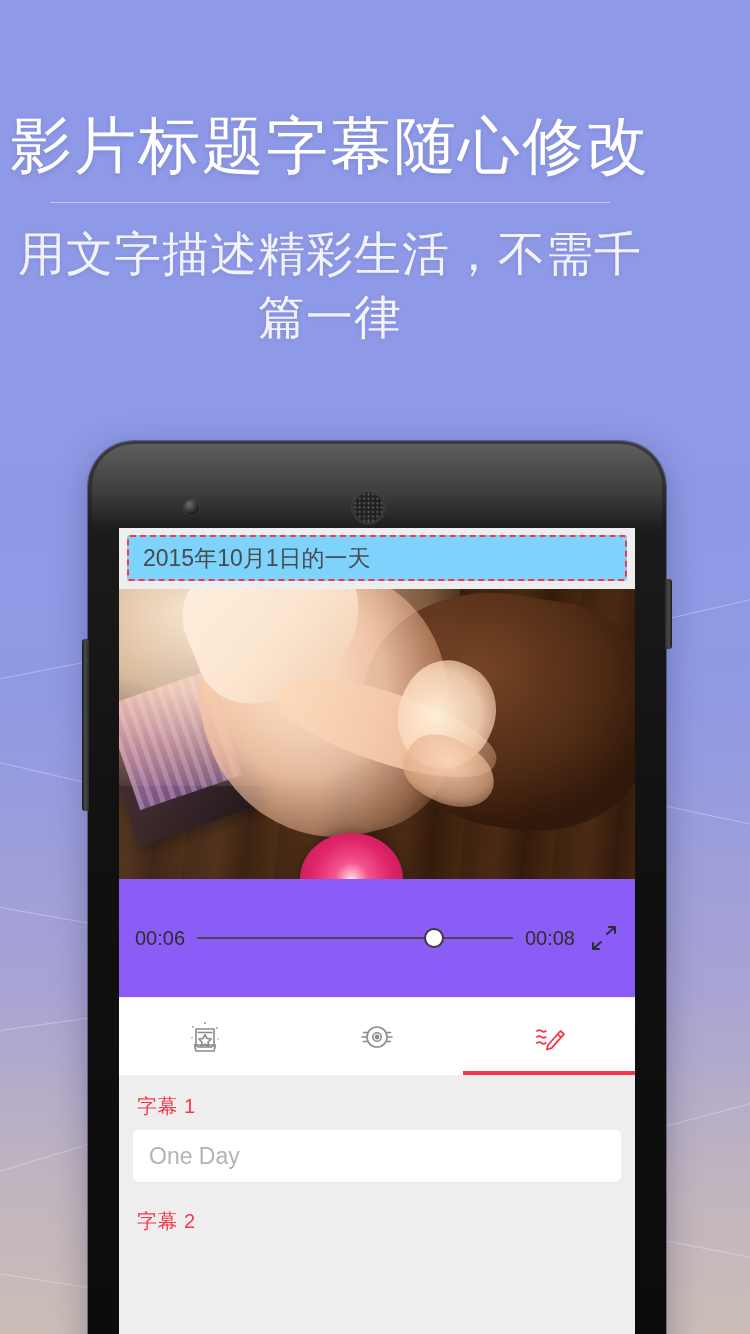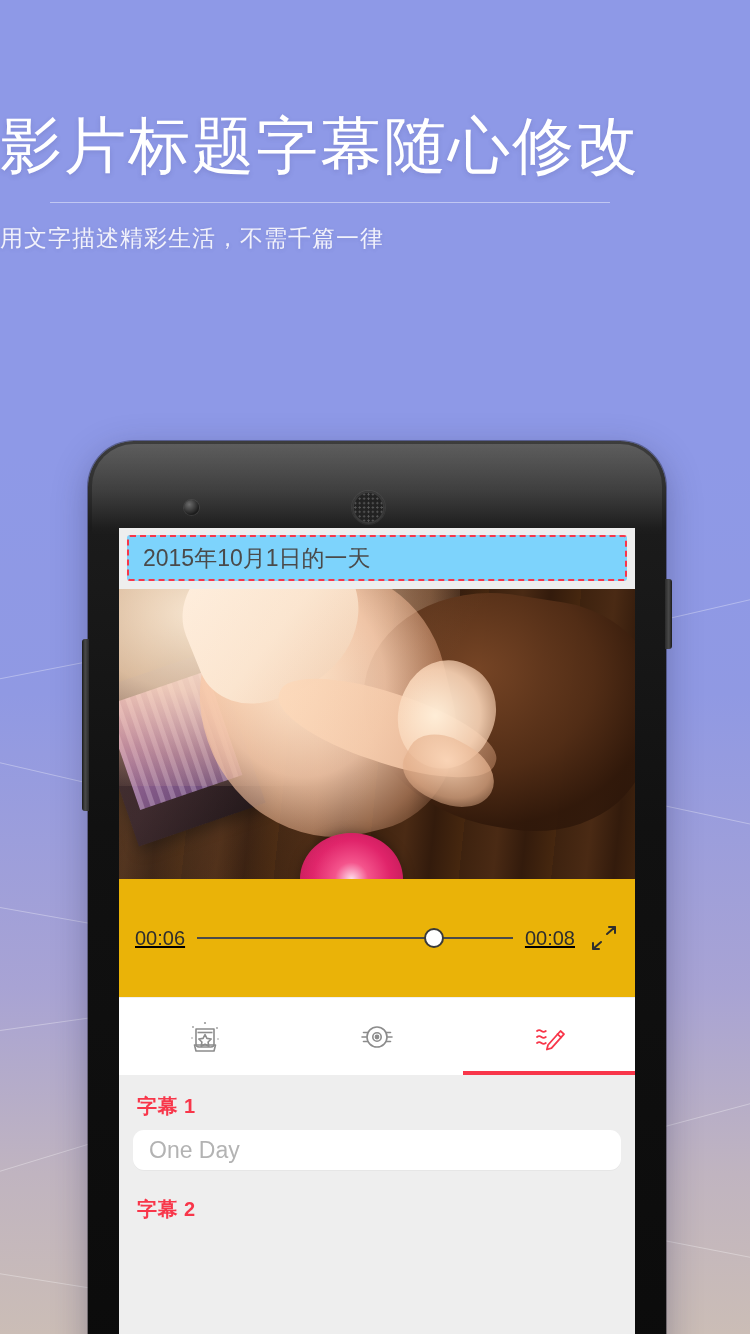--- a/index.html
+++ b/index.html
@@ -13,34 +13,34 @@
 
   
   .bg-lines { position:absolute; inset:0; overflow:hidden; pointer-events:none; }
   .bg-lines i {
     position:absolute; display:block; height:1px;
     background:rgba(255,255,255,.32);
     transform-origin:0 0;
   }
 
   
-  .promo { position:absolute; top:0; left:0; width:660px; text-align:left; }
+  .promo { position:absolute; top:0; left:0; width:660px; text-align:center; }
   .promo h1 {
     margin-top:112px;
     font-size:62px; font-weight:400; color:#ffffff;
     letter-spacing:2px; line-height:1.1;
     text-shadow:0 2px 5px rgba(60,60,120,.18);
   }
   .promo .rule {
     margin:22px auto 0; width:560px; height:1px;
     background:rgba(255,255,255,.45);
   }
   .promo h2 {
     margin-top:20px;
-    font-size:23px; font-weight:400; color:#f2f2fb;
+    font-size:47px; font-weight:400; color:#f2f2fb;
     letter-spacing:1px;
     text-shadow:0 1px 4px rgba(60,60,120,.14);
   }
 
   
   .device {
     position:absolute; left:88px; top:441px;
     width:578px; height:960px;
     border-radius:46px 46px 10px 10px;
     background:linear-gradient(to bottom,#3d3d3d 0%,#2e2e2e 5%,#1b1b1b 9%,#111 40%,#0b0b0b 100%);
@@ -190,22 +190,22 @@
     background:radial-gradient(ellipse at 42% 36%,
       rgba(250,212,182,.92) 0%, rgba(228,176,140,.72) 60%, rgba(190,135,100,0) 100%);
   }
   .preview .warmgrade {
     position:absolute; inset:0;
     background:linear-gradient(120deg, rgba(255,196,150,.20) 0%, rgba(255,150,120,0) 55%);
   }
 
   
   .timeline-row {
-    background:#eab308; height:118px;
-    display:flex; align-items:center; padding:0 16px;text-decoration:underline;
+    background:#8b5cf6; height:118px;
+    display:flex; align-items:center; padding:0 16px;
   }
   .time-label { font-size:20px; color:#2e2e2e; flex:none; }
   .track {
     flex:1 1 auto; margin:0 12px; height:22px; position:relative;
     display:flex; align-items:center;
   }
   .track .line { position:absolute; left:0; right:0; height:2px; background:#4a4a4a; }
   .track .thumb {
     position:absolute; left:75%; width:20px; height:20px; margin-left:-10px;
     border-radius:50%; background:#fff; border:2px solid #3a3a3a;
@@ -223,25 +223,25 @@
   }
   .tab svg { width:46px; height:46px; }
   .tab.active:after {
     content:""; position:absolute; left:0; right:0; bottom:0;
     height:4px; background:#f8364a;
   }
 
   
   .sublist { background:#eeeeee; padding:4px 14px 0; }
   .sub-label {
-    color:#f8364a; font-size:20px; font-weight:bold;
+    color:#f8364a; font-size:20px; font-weight:normal;
     padding:14px 4px 10px; letter-spacing:.5px;
   }
   .sub-input {
-    background:#fff; border-radius:11px; height:40px;
+    background:#fff; border-radius:5px; height:52px;
     display:flex; align-items:center; padding:0 16px;
     margin-bottom:12px;
     font-size:23px; color:#b3b3b3;
     box-shadow:0 1px 0 rgba(0,0,0,.03);
   }
 </style>
 </head>
 <body>
 
 <div class="bg-lines">

